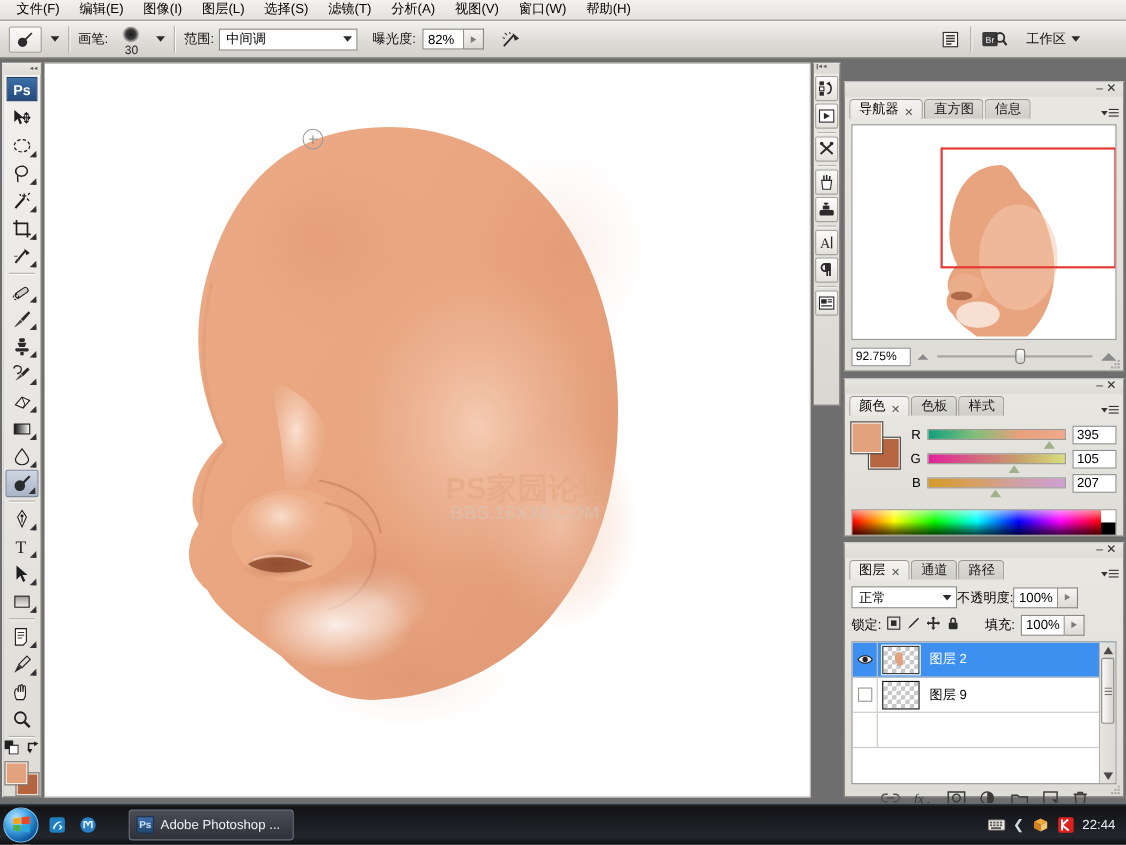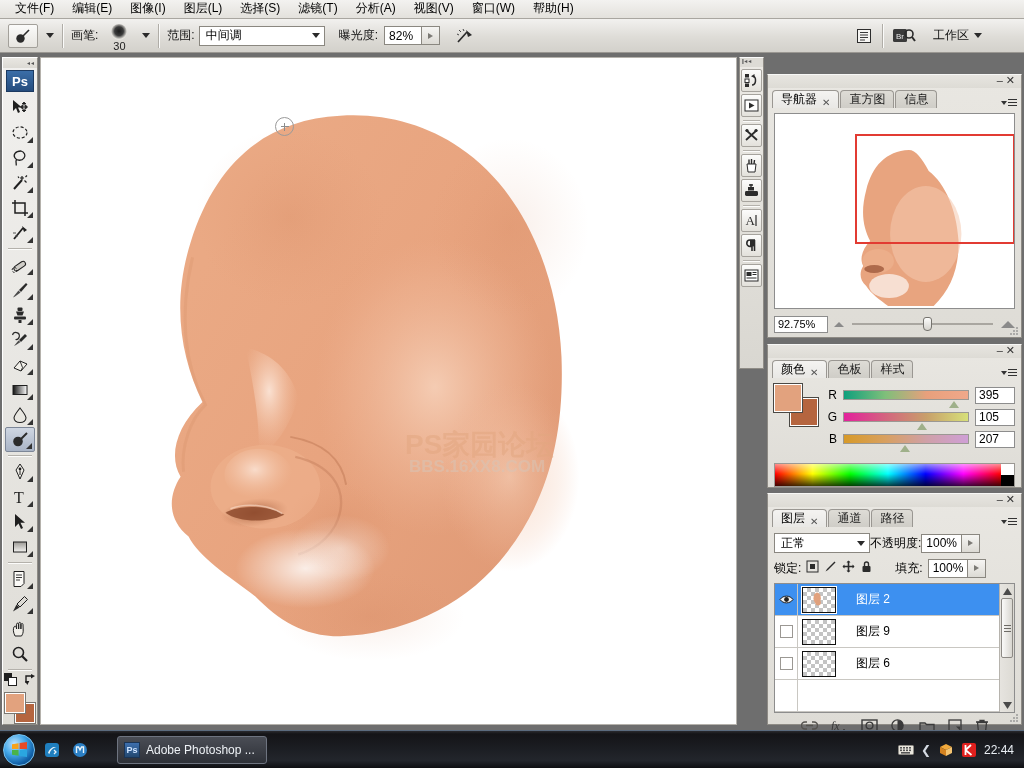--- a/index.html
+++ b/index.html
@@ -178,21 +178,21 @@
   .lrow.sel { background:#3d90f0; color:#fff; }
   .eyecell { width:23px; display:flex; align-items:center; justify-content:center; border-right:1px solid #c9c7c2; height:100%; }
   .eyebox { width:13px;height:13px;border:1px solid #9b9893; background:#fff; display:flex;align-items:center;justify-content:center; }
   .lthumb { width:34px; height:26px; margin-left:4px; border:1px solid #111; position:relative; overflow:hidden;
     background-image:
       linear-gradient(45deg,#c4c4c4 25%,transparent 25%,transparent 75%,#c4c4c4 75%),
       linear-gradient(45deg,#c4c4c4 25%,transparent 25%,transparent 75%,#c4c4c4 75%);
     background-size:8px 8px; background-position:0 0,4px 4px; background-color:#fff;
   }
   .lrow.sel .lthumb { outline:1px solid #fff; }
-  .lname { margin-left:20px; font-size:12px; }
+  .lname { margin-left:9px; font-size:12px; }
   #lyrscroll { position:absolute; right:0; top:0; width:15px; height:100%;
     background:linear-gradient(to right,#e6e4df,#dcdad4); border-left:1px solid #b6b3ad; }
   #lyrscroll .sb-arrow { height:14px; display:flex;align-items:center;justify-content:center;}
   #lyrscroll .sb-thumb { margin:0 1px; height:60px; background:linear-gradient(to right,#fafaf9,#d8d6d0);
     border:1px solid #8d8a85; border-radius:2px; display:flex;align-items:center;justify-content:center;}
   .lyr-footer { height:22px; display:flex;align-items:center;justify-content:center; gap:13px; margin-top:3px; }
 
   
   #taskbar {
     position:absolute; left:0; bottom:0; width:1024px; height:38px;
@@ -889,27 +889,20 @@
         </div>
 
         <div class="lrow">
           <span class="eyecell">
             <span class="eyebox"></span>
           </span>
           <span class="lthumb"></span>
           <span class="lname">图层 9</span>
         </div>
 
-        <div class="lrow">
-          <span class="eyecell">
-            <span class="eyebox"></span>
-          </span>
-          <span class="lthumb"></span>
-          <span class="lname">图层 6</span>
-        </div>
 
 
         <div class="lrow">
           <span class="eyecell">
             
           </span>
 
         </div>
 
         <div id="lyrscroll">

